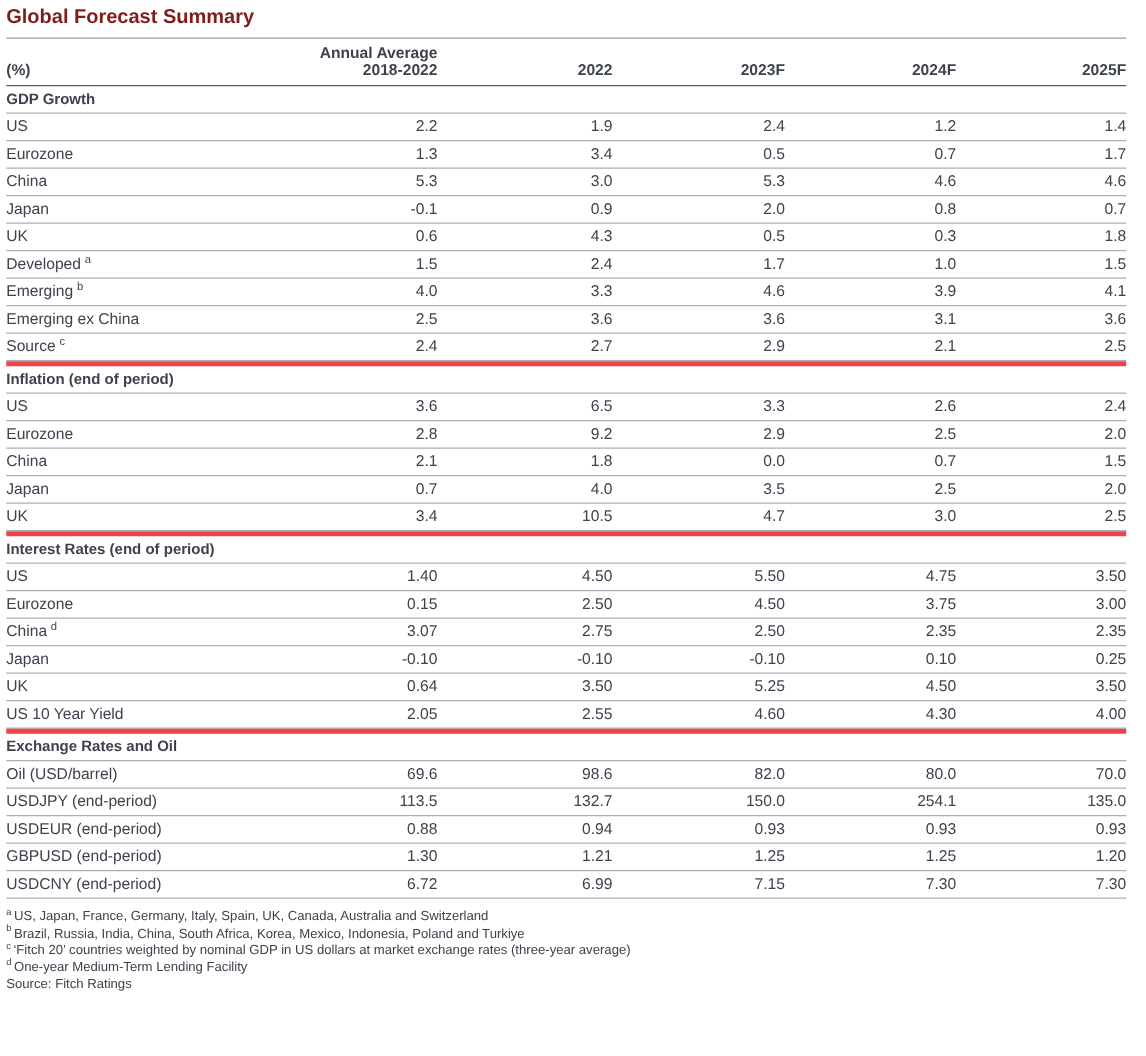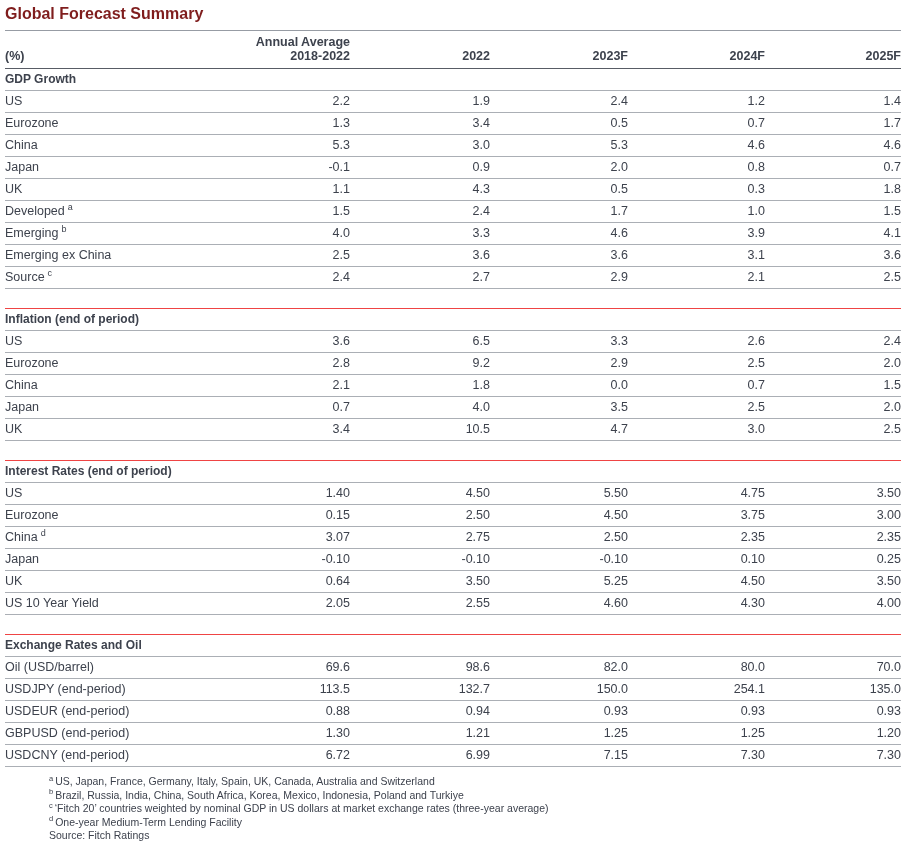--- a/index.html
+++ b/index.html
@@ -27,30 +27,30 @@
   .num { text-align: right; }
 
   .header-row { border-bottom: 1.5px solid #585c65; font-weight: 700; }
   .header-row .cell { padding: 4px 0 5px; }
 
   .sec-hdr {
     font-weight: 700; font-size: 12px; line-height: 14px;
     padding: 3px 0 4px;
     border-bottom: 1px solid #abafb5;
   }
-  .section.spaced { margin-top: 19px; border-top: 1px solid #ef4444; }
+  .section.spaced { border-top: 4px solid #ef4444; }
 
   .row { border-bottom: 1px solid #abafb5; }
   .row .cell { padding: 3px 0 4px; }
 
   sup.lbl-sup {
     font-size: 9px; line-height: 0; margin-left: 3px;
   }
 
-  .footnotes { margin-top: 8px; font-size: 10.5px; line-height: 13.5px; margin-left: 44px; }
+  .footnotes { margin-top: 8px; font-size: 10.5px; line-height: 13.5px; }
   .fn sup { font-size: 7.5px; line-height: 0; margin-right: 2px; }
 </style>
 </head>
 <body>
 
 <div class="page">
 
   <div class="title">Global Forecast Summary</div>
   <div class="title-rule"></div>
 
@@ -102,21 +102,21 @@
         <div class="cell"><span>Japan</span></div>
         <div class="cell num">-0.1</div>
         <div class="cell num">0.9</div>
         <div class="cell num">2.0</div>
         <div class="cell num">0.8</div>
         <div class="cell num">0.7</div>
       </div>
 
       <div class="grid row">
         <div class="cell"><span>UK</span></div>
-        <div class="cell num">1.1</div>
+        <div class="cell num">0.6</div>
         <div class="cell num">4.3</div>
         <div class="cell num">0.5</div>
         <div class="cell num">0.3</div>
         <div class="cell num">1.8</div>
       </div>
 
       <div class="grid row">
         <div class="cell"><span>Developed</span><sup class="lbl-sup">a</sup></div>
         <div class="cell num">1.5</div>
         <div class="cell num">2.4</div>

